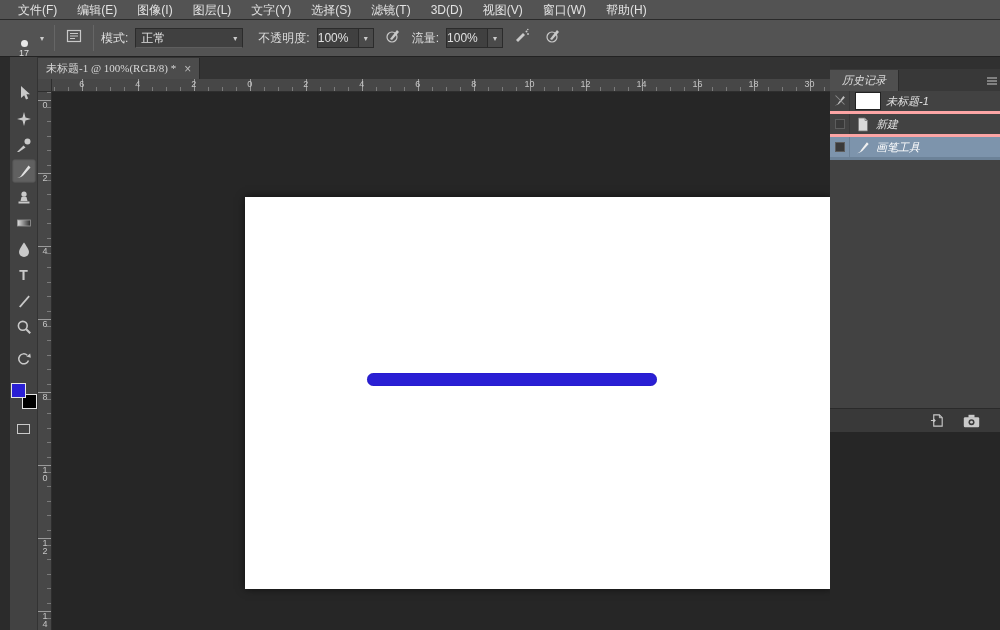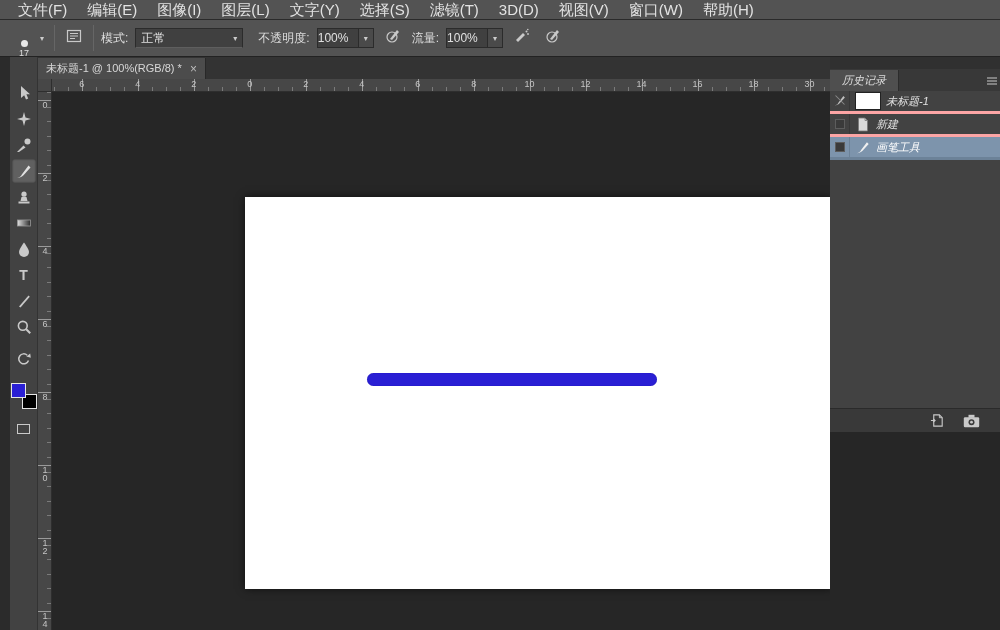--- a/index.html
+++ b/index.html
@@ -4,21 +4,21 @@
 <style>
   * { margin:0; padding:0; box-sizing:border-box; }
   html,body { width:1000px; height:630px; overflow:hidden; background:#262626;
               font-family:"Liberation Sans", sans-serif; }
   #app { position:relative; width:1000px; height:630px; background:#262626; }
 
   
   .menubar { position:absolute; left:0; top:0; width:1000px; height:20px;
              background:#535353; border-bottom:1px solid #2a2a2a;
              display:flex; align-items:center; padding-left:8px; }
-  .menu-item { font-size:15px; color:#e2e2e2; padding:0 10px; line-height:20px; cursor:default; }
+  .menu-item { font-size:12px; color:#e2e2e2; padding:0 10px; line-height:20px; cursor:default; }
 
   
   .optionsbar { position:absolute; left:0; top:20px; width:1000px; height:37px;
                 background:#535353; border-bottom:1px solid #222;
                 display:flex; align-items:center; gap:7px; padding-left:8px; }
   .sep { width:1px; height:26px; background:#3c3c3c; border-right:1px solid #666; }
   .brush-preset { display:flex; align-items:center; gap:3px; padding:2px 3px; border-radius:2px; }
   .brush-col { display:flex; flex-direction:column; align-items:center; width:26px;margin-top:22px; }
   .brush-dot { width:7px; height:7px; border-radius:50%; background:#e8e8e8; margin-bottom:1px; }
   .brush-size { font-size:9px; color:#ddd; }
@@ -51,21 +51,21 @@
                   background:#2a1fd4; border:1px solid #e6e6e6; }
   .swatches .bgc { position:absolute; right:0; bottom:0; width:15px; height:15px;
                    background:#000; border:1px solid #e6e6e6; }
   .smode { width:13px; height:10px; border:1px solid #c9c9c9; display:block; }
 
   
   .tabbar { position:absolute; left:38px; top:57px; width:792px; height:22px; background:#333;
             display:flex; align-items:flex-end; }
   .tab { height:21px; background:#4c4c4c; border-right:1px solid #282828;
          display:flex; align-items:center; gap:8px; padding:0 8px; }
-  .tab-title { font-size:11px; color:#d8d8d8; white-space:nowrap; }
+  .tab-title { font-size:11px; color:#d8d8d8; white-space:nowrap;font-family:Liberation Serif, serif; }
   .tab-close { font-size:12px; color:#bbb; cursor:default; }
 
   
   .ruler-corner { position:absolute; left:38px; top:79px; width:14px; height:13px;
                   background:#474747; border-right:1px solid #2e2e2e; border-bottom:1px solid #2e2e2e; }
   .hruler { position:absolute; left:52px; top:79px; width:778px; height:13px;
             background-color:#474747; border-bottom:1px solid #2e2e2e;
             background-image:
               repeating-linear-gradient(90deg,#9a9a9a 0 1px,transparent 1px 56px),
               repeating-linear-gradient(90deg,#7a7a7a 0 1px,transparent 1px 14px);

